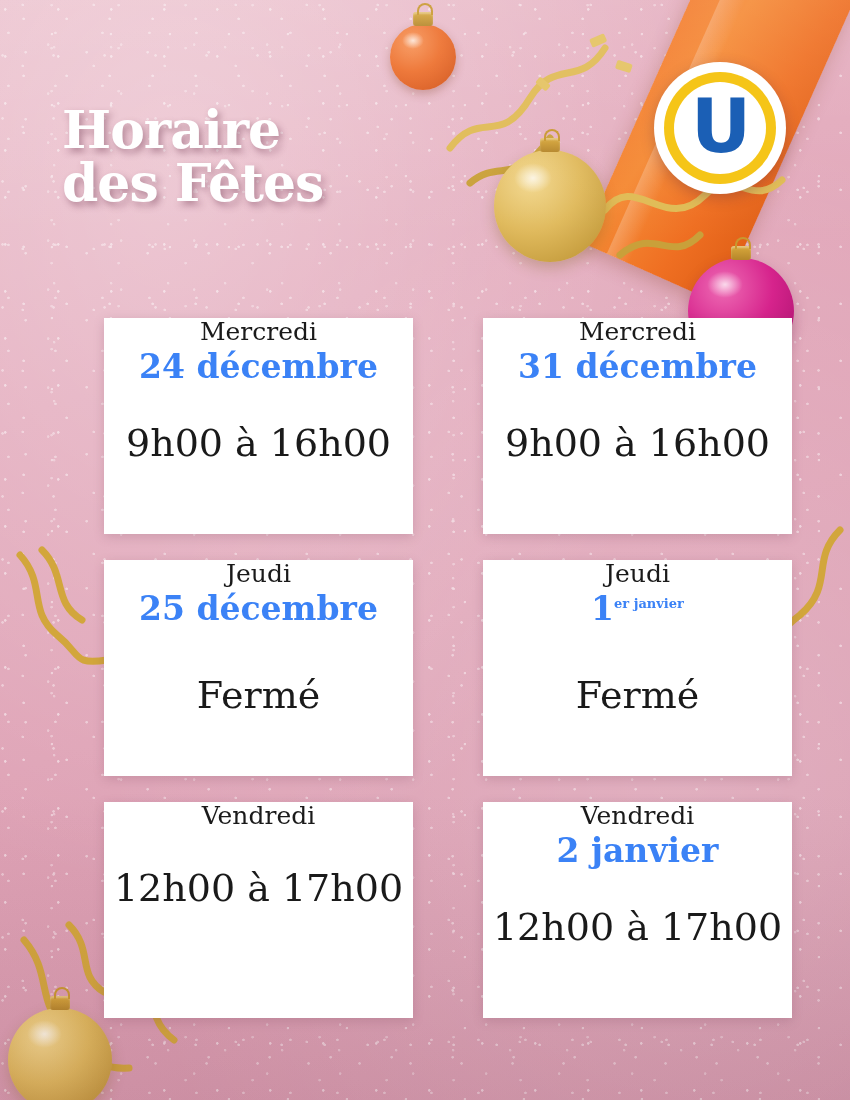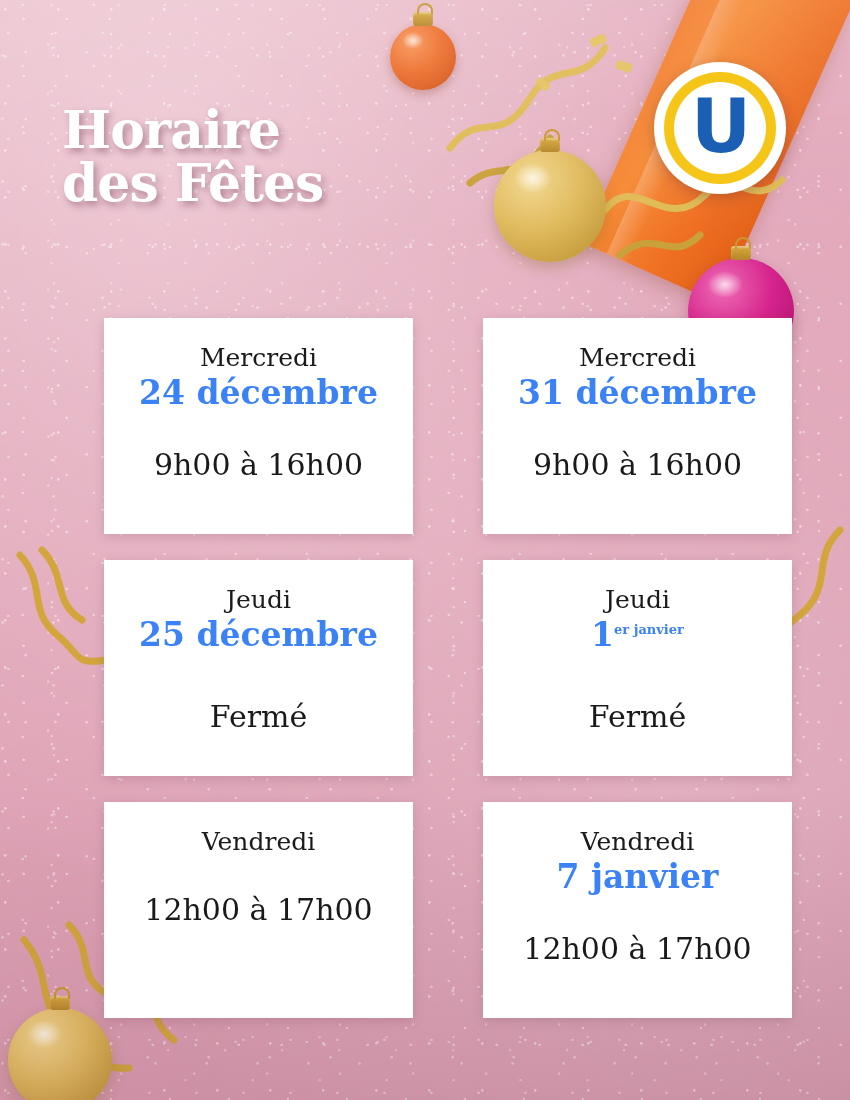--- a/index.html
+++ b/index.html
@@ -201,21 +201,20 @@
     column-gap: 24px;
     row-gap: 26px;
   }
   .card {
     background: #ffffff;
     box-shadow: 0 3px 10px rgba(120,70,90,.22);
     display: flex;
     flex-direction: column;
     align-items: center;
     justify-content: flex-start;
-    padding-top: 26px;
     box-sizing: border-box;
     margin-left: 46px;
   }
   .day {
     font-family: "DejaVu Serif", serif;
     font-size: 25px;
     color: #1a1a1a;
     line-height: 1.1;
   }
   .date {
@@ -226,21 +225,21 @@
     line-height: 1.15;
     margin-top: 2px;
   }
   .date sup {
     font-size: 13px;
     vertical-align: super;
     line-height: 0;
   }
   .hours {
     font-family: "DejaVu Serif", serif;
-    font-size: 30px;
+    font-size: 38px;
     color: #1a1a1a;
     margin-top: 36px;
   }
   .card-r2 .hours { margin-top: 46px; }
 </style>
 </head>
 <body>
 
 <div class="poster">
 
@@ -340,18 +339,18 @@
       <div class="hours">Fermé</div>
     </div>
 
     <div class="card">
       <div class="day">Vendredi</div>
       <div class="hours">12h00 à 17h00</div>
     </div>
 
     <div class="card">
       <div class="day">Vendredi</div>
-      <div class="date">7 janvier</div>
+      <div class="date">2 janvier</div>
       <div class="hours">12h00 à 17h00</div>
     </div>
 
   </div>
 </div>
 
 </body></html>

